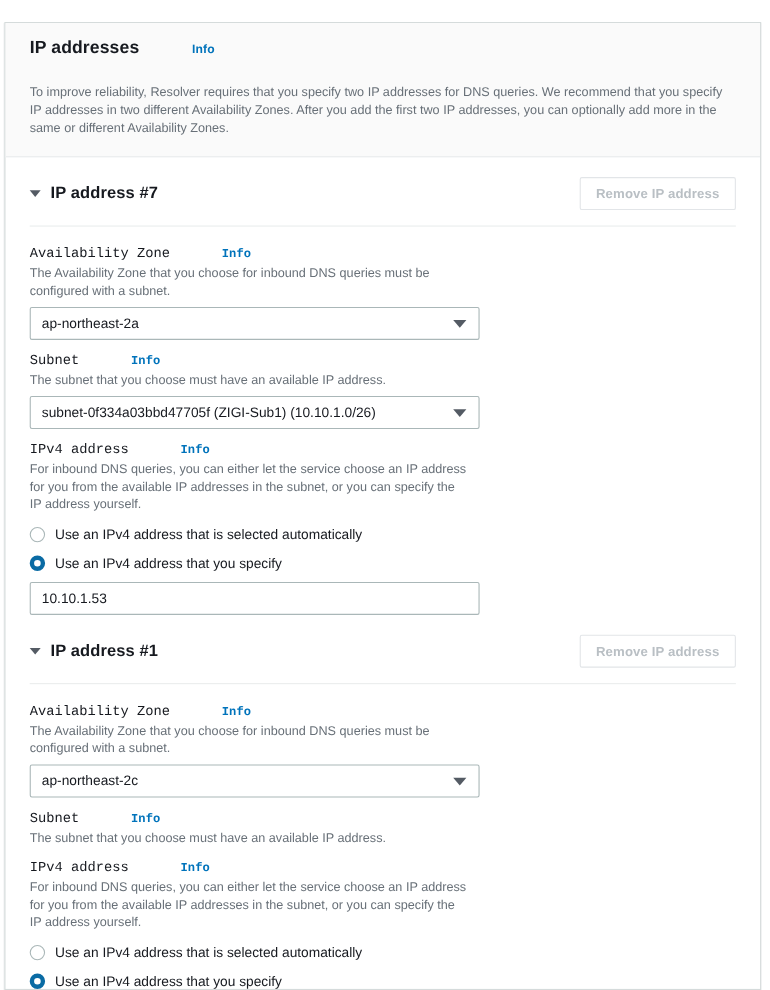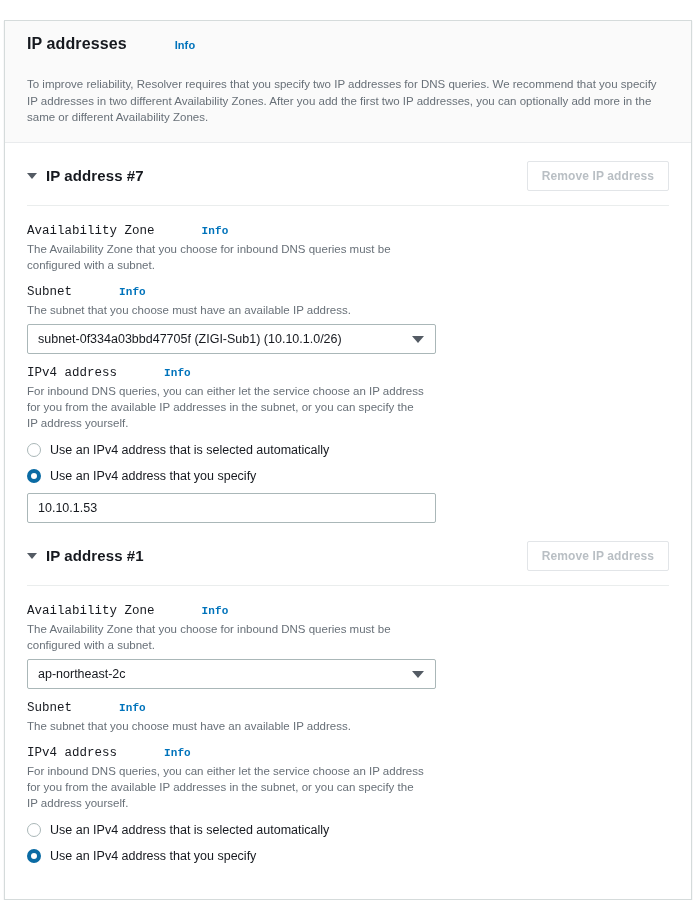--- a/index.html
+++ b/index.html
@@ -225,20 +225,24 @@
         </div>
         <button class="btn-remove" disabled="">Remove IP address</button>
       </div>
 
       <div class="field">
         <div class="field-label-row">
           <span class="field-label">Availability Zone</span>
           <a class="info-link">Info</a>
         </div>
         <div class="field-desc">The Availability Zone that you choose for inbound DNS queries must be configured with a subnet.</div>
+        <div class="select">
+          <span>ap-northeast-2a</span>
+          <span class="arrow"></span>
+        </div>
       </div>
 
       <div class="field tight">
         <div class="field-label-row">
           <span class="field-label">Subnet</span>
           <a class="info-link">Info</a>
         </div>
         <div class="field-desc">The subnet that you choose must have an available IP address.</div>
         <div class="select">
           <span>subnet-0f334a03bbd47705f (ZIGI-Sub1) (10.10.1.0/26)</span>

